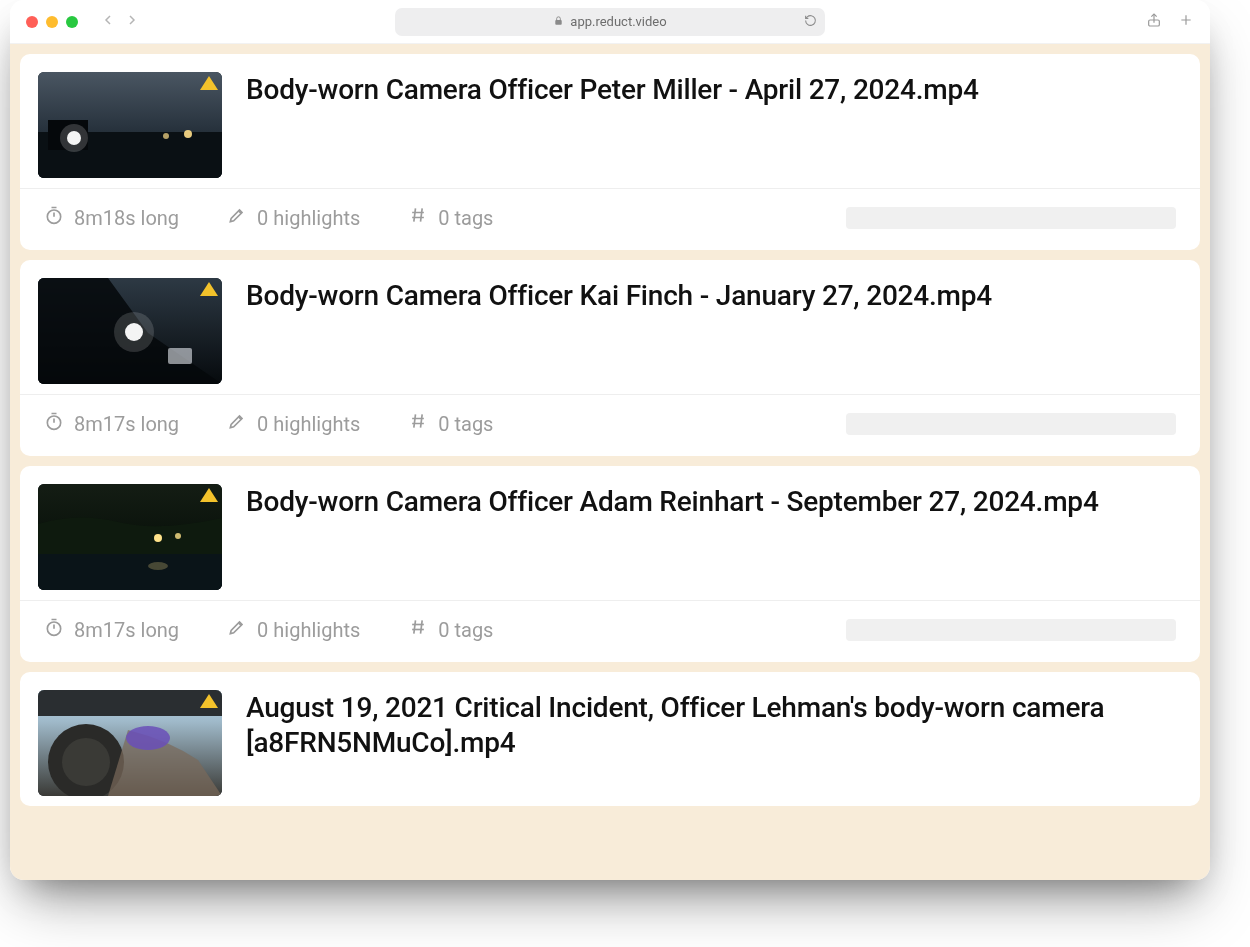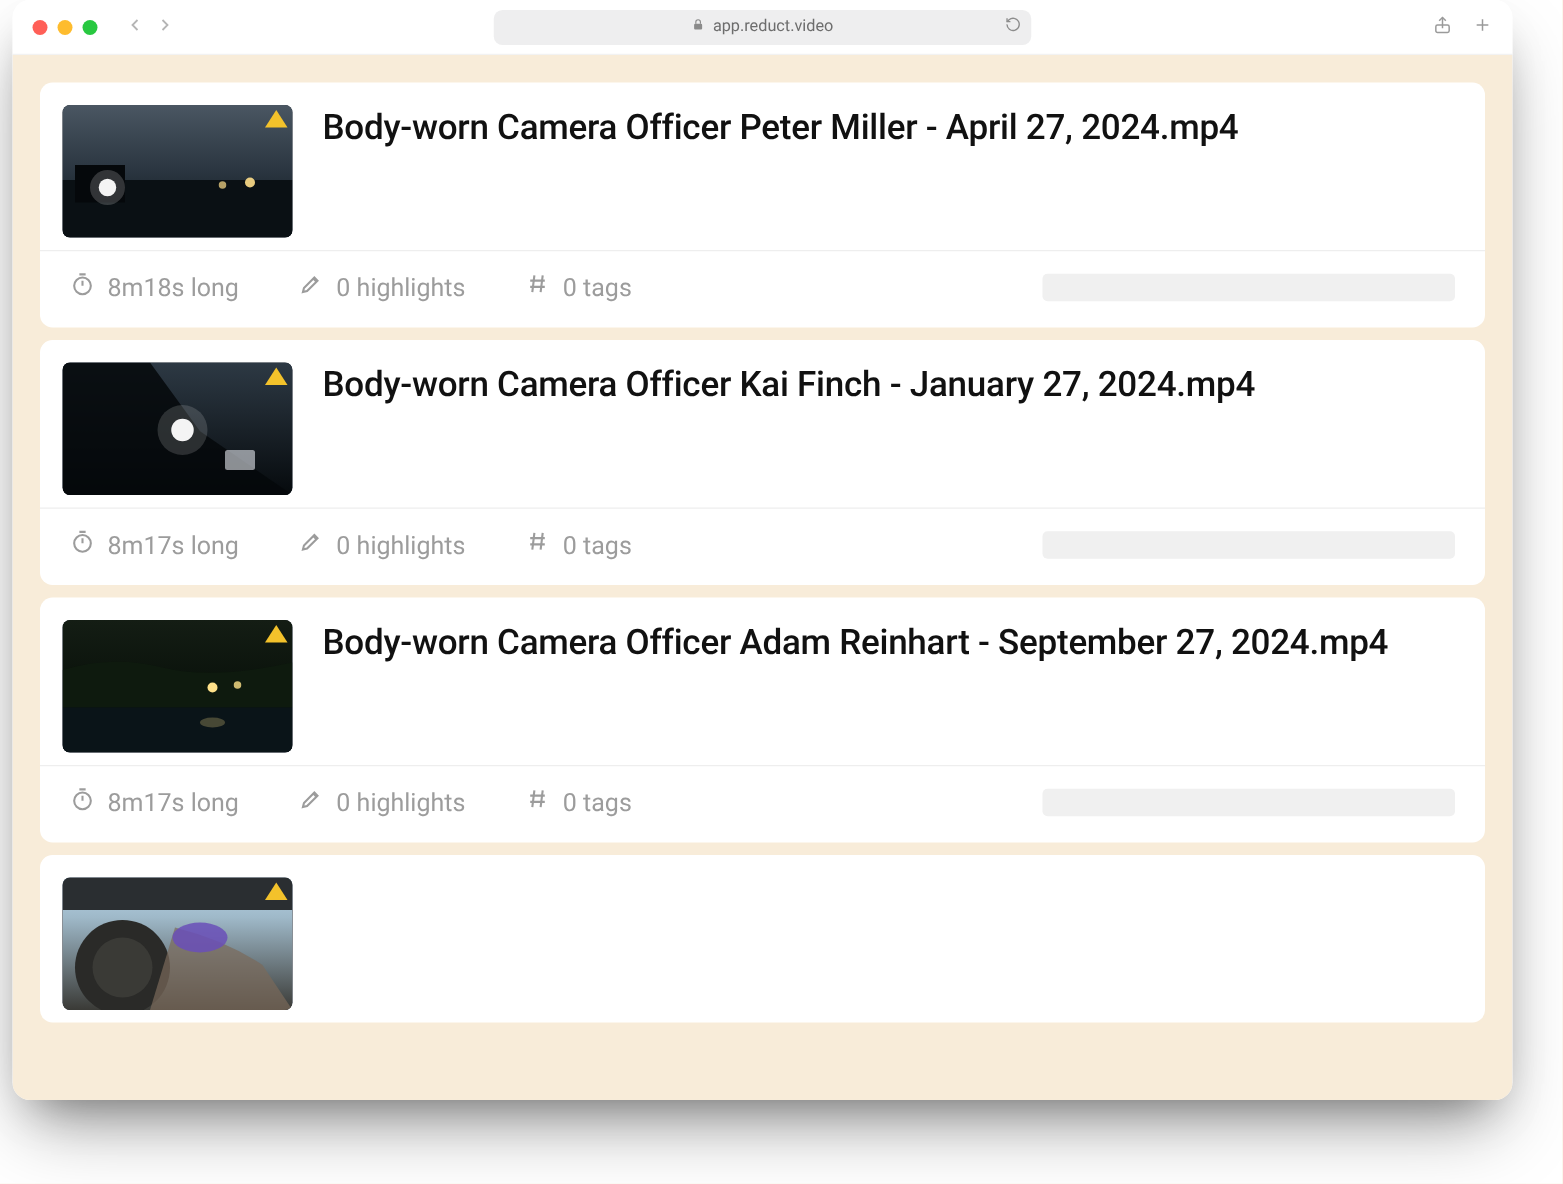--- a/index.html
+++ b/index.html
@@ -56,21 +56,21 @@
   .addrbar .lock { width: 11px; height: 11px; }
   .addrbar .refresh { position: absolute; right: 8px; color: #8c8c8c; }
   .addrbar .refresh svg { width: 13px; height: 13px; }
   .right-tools { margin-left: auto; display: flex; gap: 16px; color: #9a9a9a; }
   .right-tools svg { width: 16px; height: 16px; }
 
   .content {
     height: calc(100% - 44px);
     overflow: hidden;
     background: #f8ecd9;
-    padding: 12px;
+    padding: 0;
   }
   .card {
     background: #fff;
     border-radius: 10px;
     margin: 10px 10px 10px 10px;
     overflow: hidden;
   }
   .card:first-child { margin-top: 10px; }
   .card-body {
     display: flex;
@@ -336,17 +336,18 @@
               </defs>
             <rect width="184" height="106" fill="url(#g3)"></rect>
             <rect x="0" y="0" width="184" height="26" fill="#2a2e31"></rect>
             <circle cx="48" cy="72" r="38" fill="#2a2a28"></circle>
             <circle cx="48" cy="72" r="24" fill="#3a3a36"></circle>
             <path d="M90 40 Q130 50 160 70 L184 106 L70 106 Z" fill="#7a6a5a" opacity="0.7"></path>
             <ellipse cx="110" cy="48" rx="22" ry="12" fill="#6a4fb8" opacity="0.85"></ellipse>
           </svg>
           <div class="tag"></div>
         </div>
+        <div class="title">August 19, 2021 Critical Incident, Officer Lehman's body-worn camera [a8FRN5NMuCo].mp4</div>
       </div>
     </div>
 
   </div>
 </div>
 
 </body></html>

